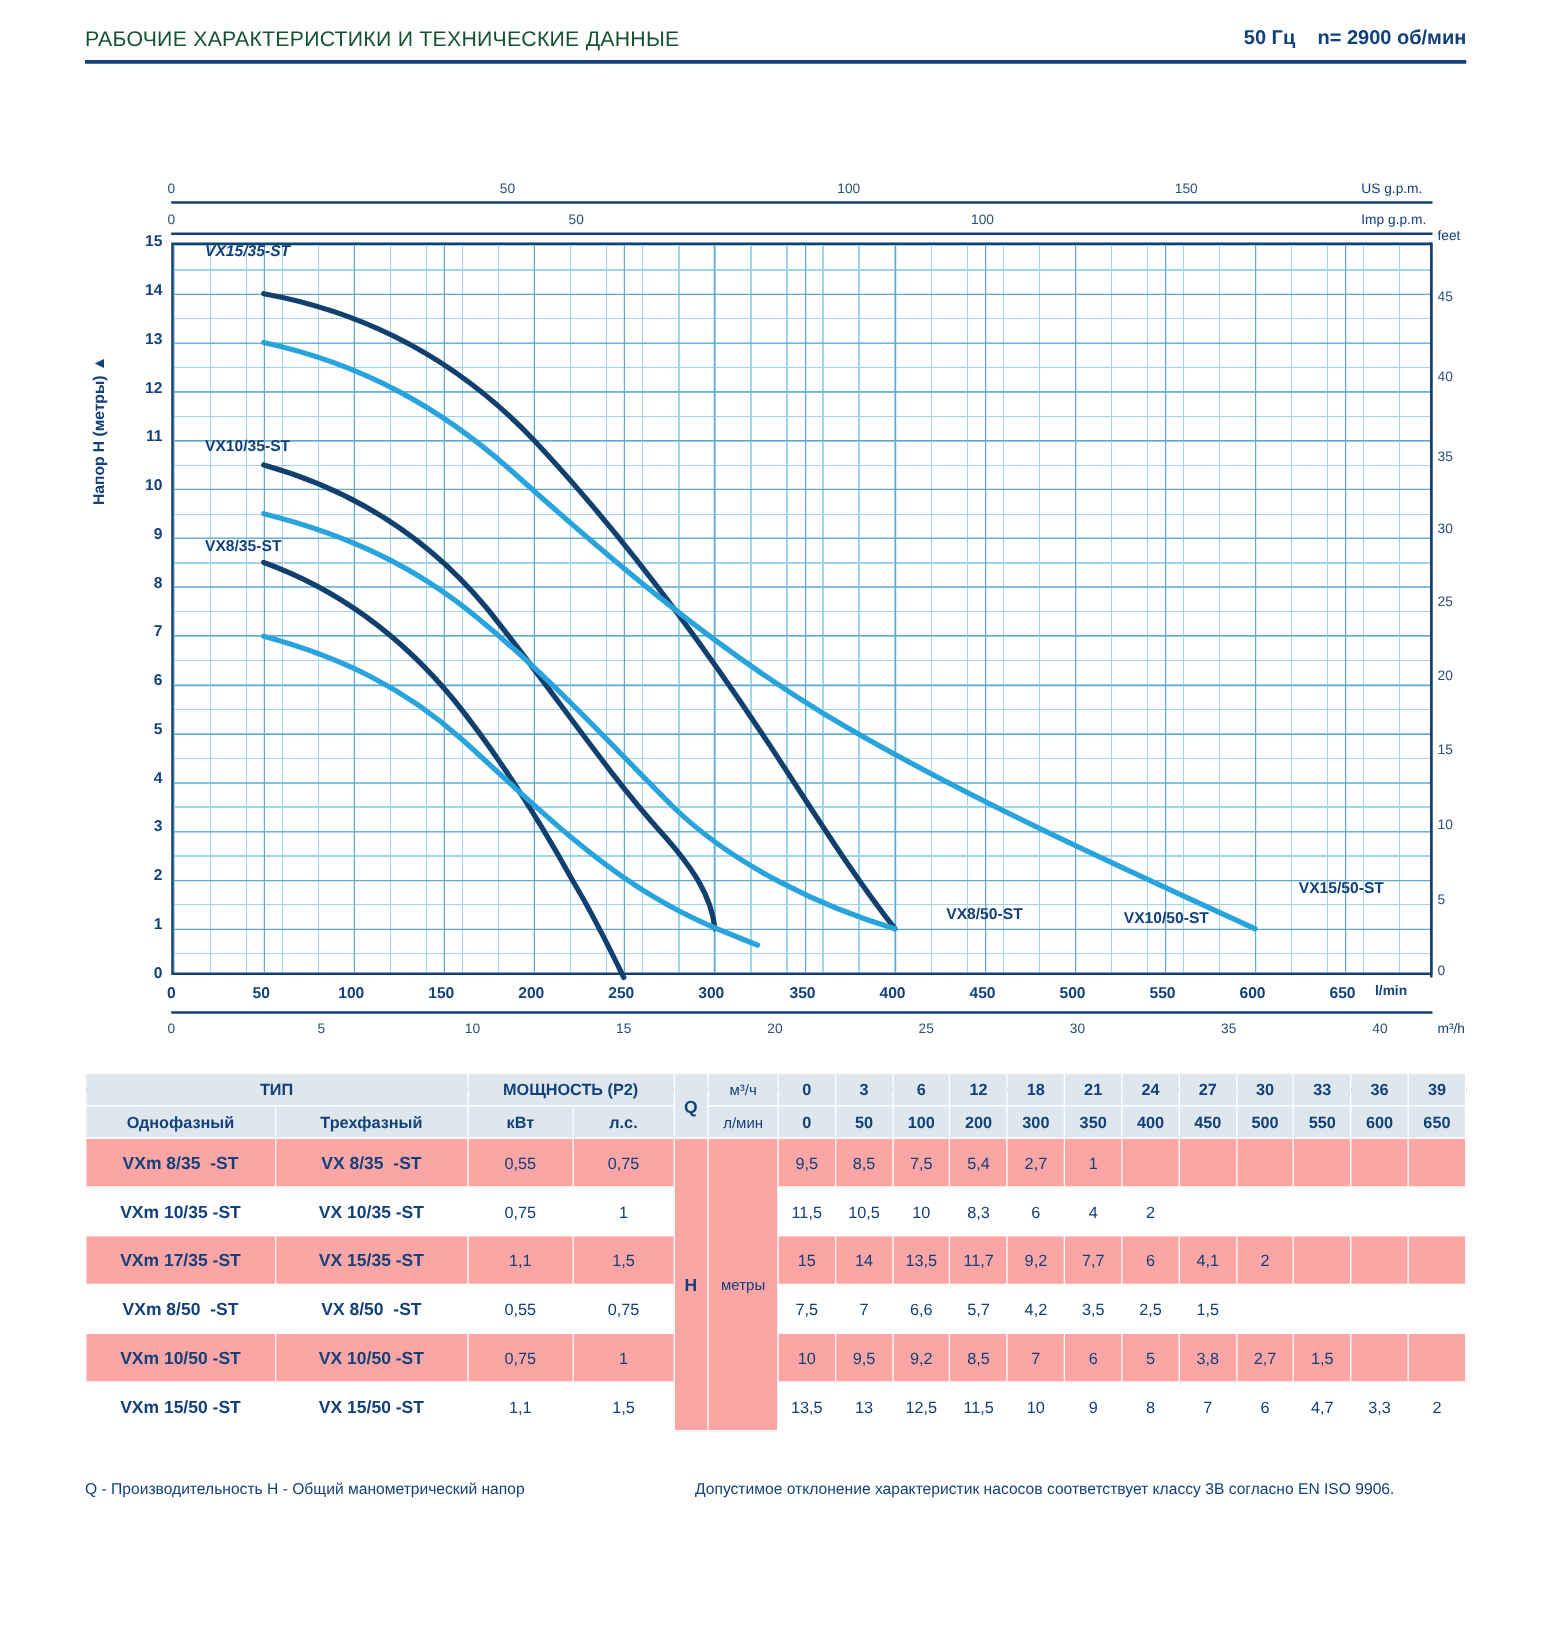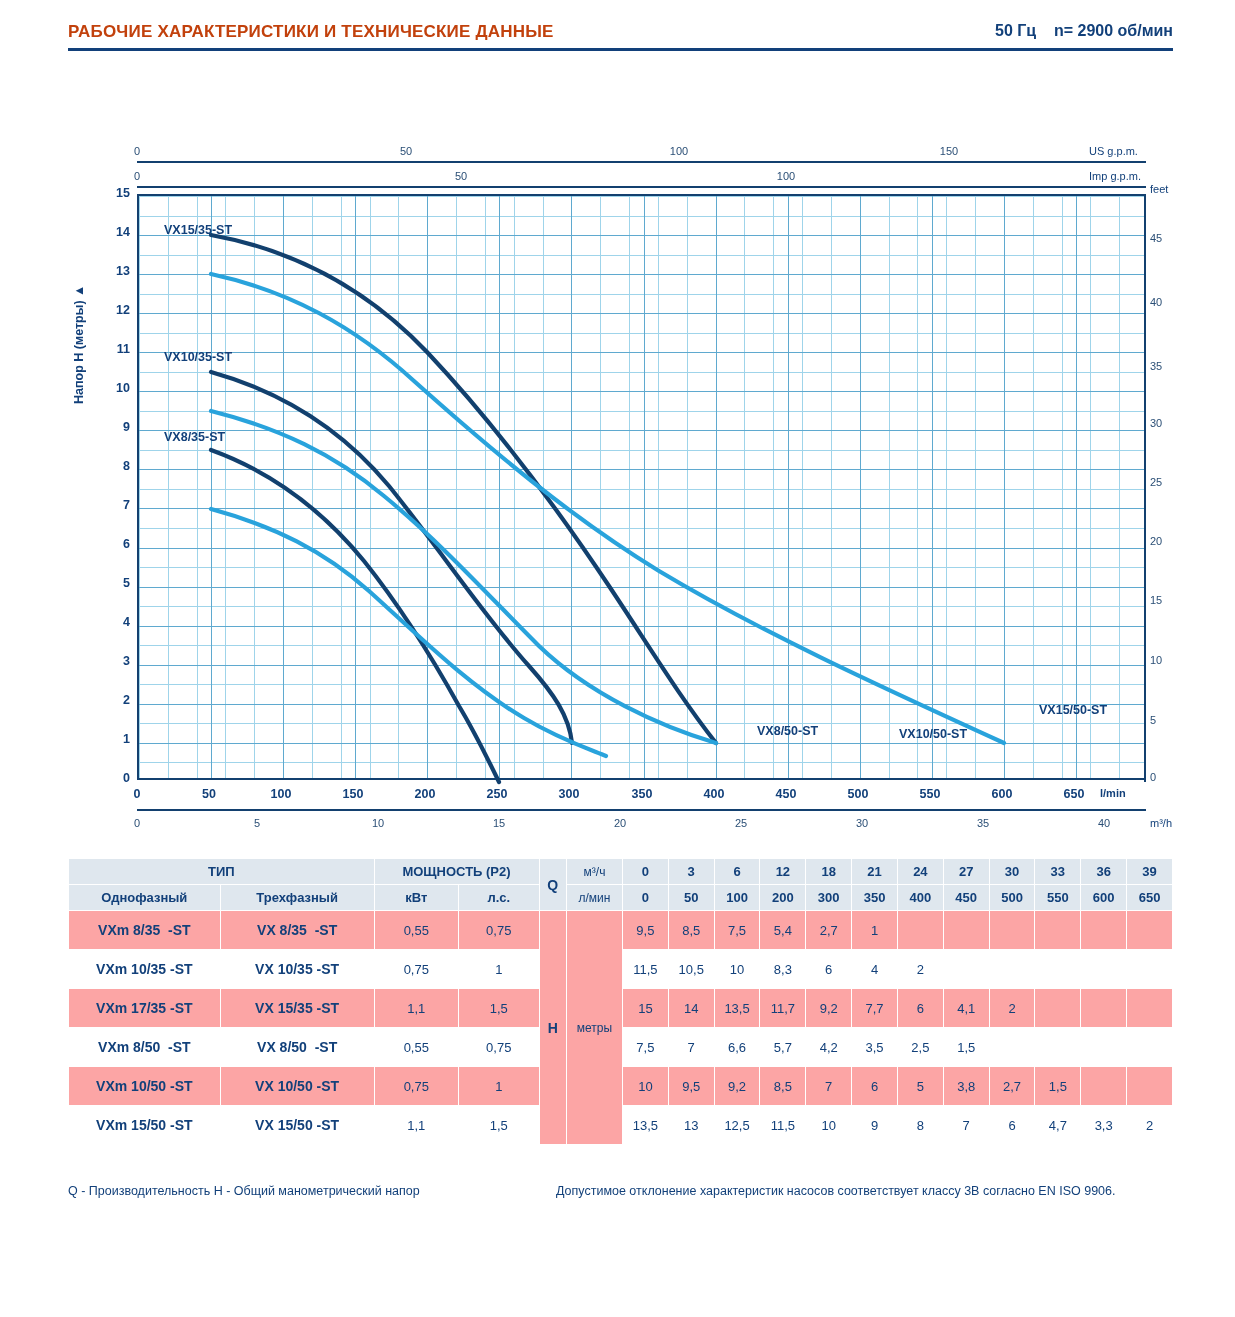--- a/index.html
+++ b/index.html
@@ -10,21 +10,21 @@
     color:#0d2a4a;
     position:relative;
     overflow:hidden;
   }
   
   #header{
     position:absolute;left:0;top:22px;width:1235px;height:42px;
   }
   #header .title{
     position:absolute;left:68px;top:0;
-    font-size:17px;font-weight:bold;color:#c2410c;letter-spacing:.2px;
+    font-size:17px;font-weight:normal;color:#14532d;letter-spacing:.2px;
   }
   #header .freq{
     position:absolute;right:62px;top:0;
     font-size:16px;font-weight:bold;color:#12407a;white-space:pre;
   }
   #header .rule{
     position:absolute;left:68px;top:26px;width:1105px;height:3px;background:#12407a;
   }
 
   
@@ -211,21 +211,21 @@
   <div class="tick-lbl small" style="left:365px;top:753px;width:26px;">10</div>
   <div class="tick-lbl small" style="left:486px;top:753px;width:26px;">15</div>
   <div class="tick-lbl small" style="left:607px;top:753px;width:26px;">20</div>
   <div class="tick-lbl small" style="left:728px;top:753px;width:26px;">25</div>
   <div class="tick-lbl small" style="left:849px;top:753px;width:26px;">30</div>
   <div class="tick-lbl small" style="left:970px;top:753px;width:26px;">35</div>
   <div class="tick-lbl small" style="left:1091px;top:753px;width:26px;">40</div>
   <div class="unit-lbl" style="left:1150px;top:753px;">m³/h</div>
 
 
-  <div class="curve-lbl" style="left:164px;top:159px;">VX15/35-ST</div>
+  <div class="curve-lbl" style="left:164px;top:130px;font-style:italic;">VX15/35-ST</div>
   <div class="curve-lbl" style="left:164px;top:286px;">VX10/35-ST</div>
   <div class="curve-lbl" style="left:164px;top:366px;">VX8/35-ST</div>
   <div class="curve-lbl" style="left:757px;top:660px;">VX8/50-ST</div>
   <div class="curve-lbl" style="left:899px;top:663px;">VX10/50-ST</div>
   <div class="curve-lbl" style="left:1039px;top:639px;">VX15/50-ST</div>
 
 
   <div class="bottomrule"></div>
 </div>
 

